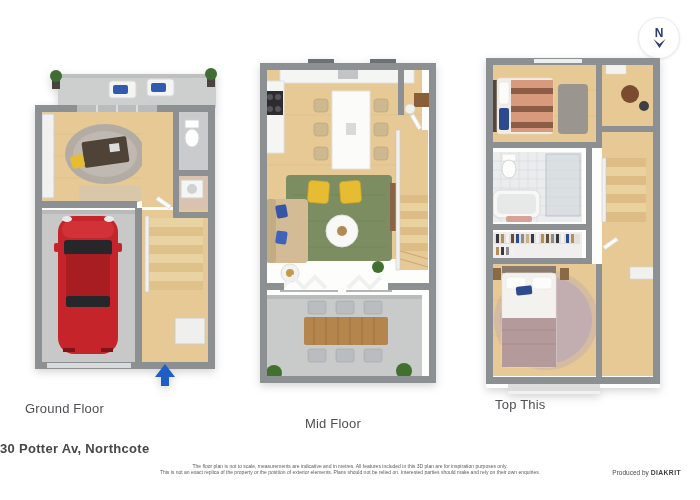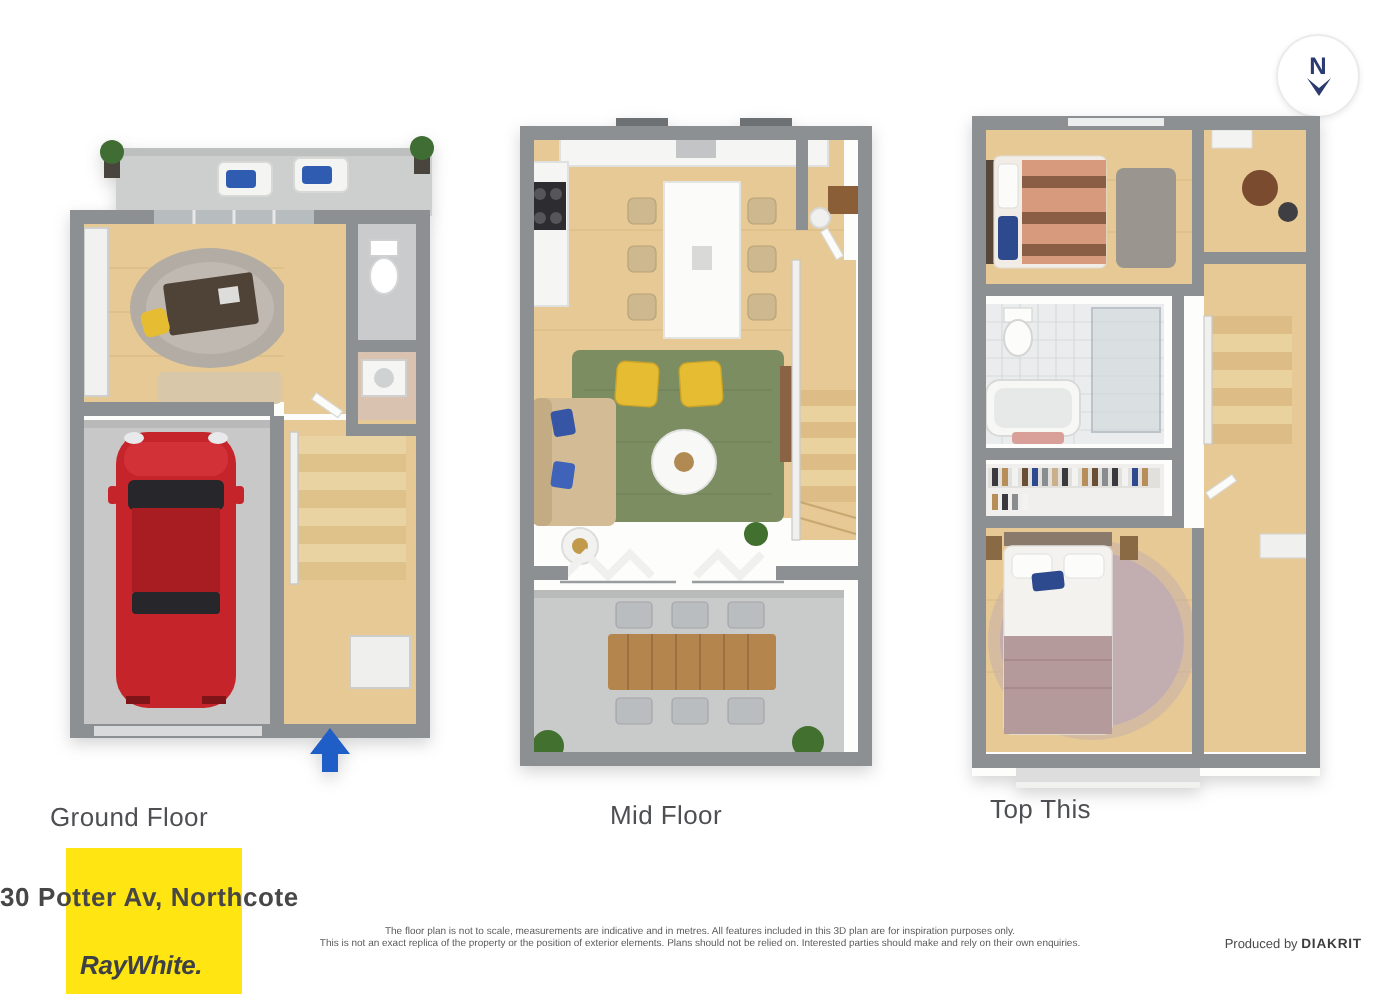--- a/index.html
+++ b/index.html
@@ -355,26 +355,23 @@
       </g>
       <rect x="56" y="9" width="48" height="4" fill="#eceded"></rect>
       <g>
         <rect x="30" y="334" width="92" height="7" fill="#dcdddc"></rect>
         <rect x="30" y="341" width="92" height="3" fill="#f1f1ef"></rect>
       </g>
     </svg>
   </div>
 
   <div class="floor-label" style="left:25px;top:401px;">Ground Floor</div>
-  <div class="floor-label" style="left:258px;top:400px;padding-left:47px;">Mid Floor</div>
+  <div class="floor-label" style="left:258px;top:416px;padding-left:47px;">Mid Floor</div>
   <div class="floor-label" style="left:495px;top:397px;">Top This</div>
 
-  <div id="logo">
-    <span>RayWhite.</span>
-  </div>
 
   <div id="address">30 Potter Av, Northcote</div>
 
   <div id="disclaimer">
     <div>The floor plan is not to scale, measurements are indicative and in metres. All features included in this 3D plan are for inspiration purposes only.</div>
     <div>This is not an exact replica of the property or the position of exterior elements. Plans should not be relied on. Interested parties should make and rely on their own enquiries.</div>
   </div>
 
   <div id="produced">
     <span>Produced by</span>

